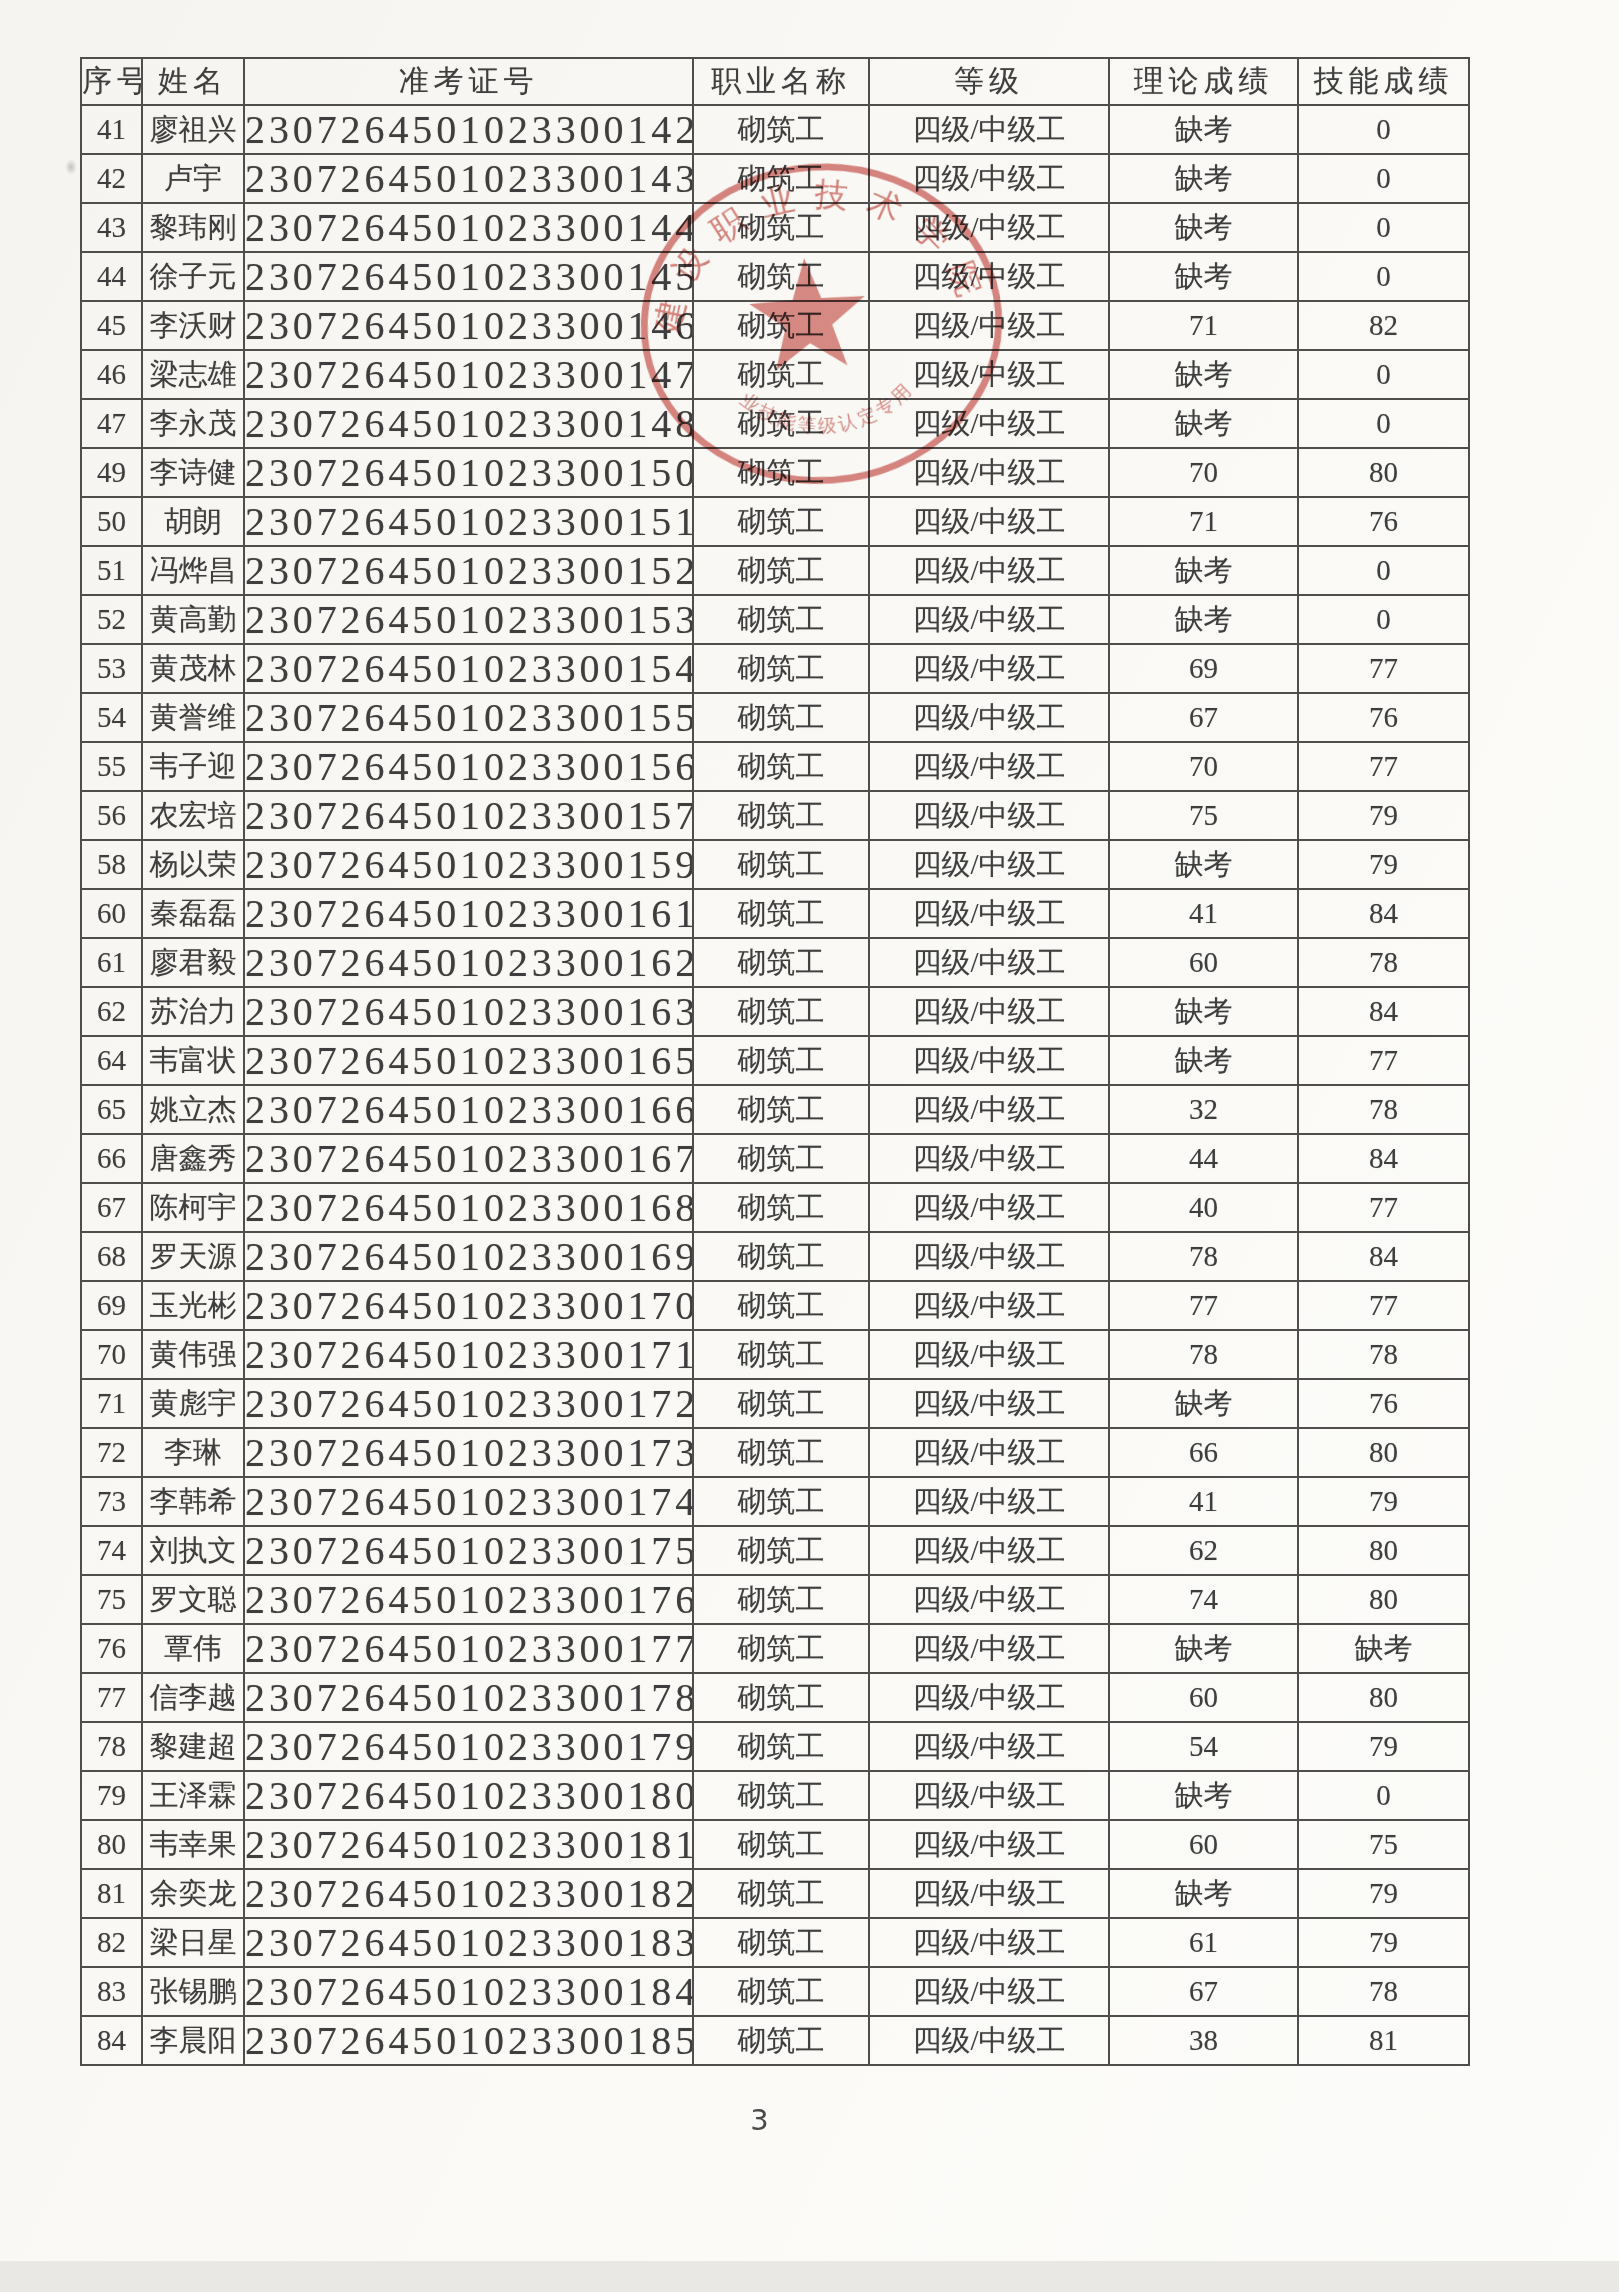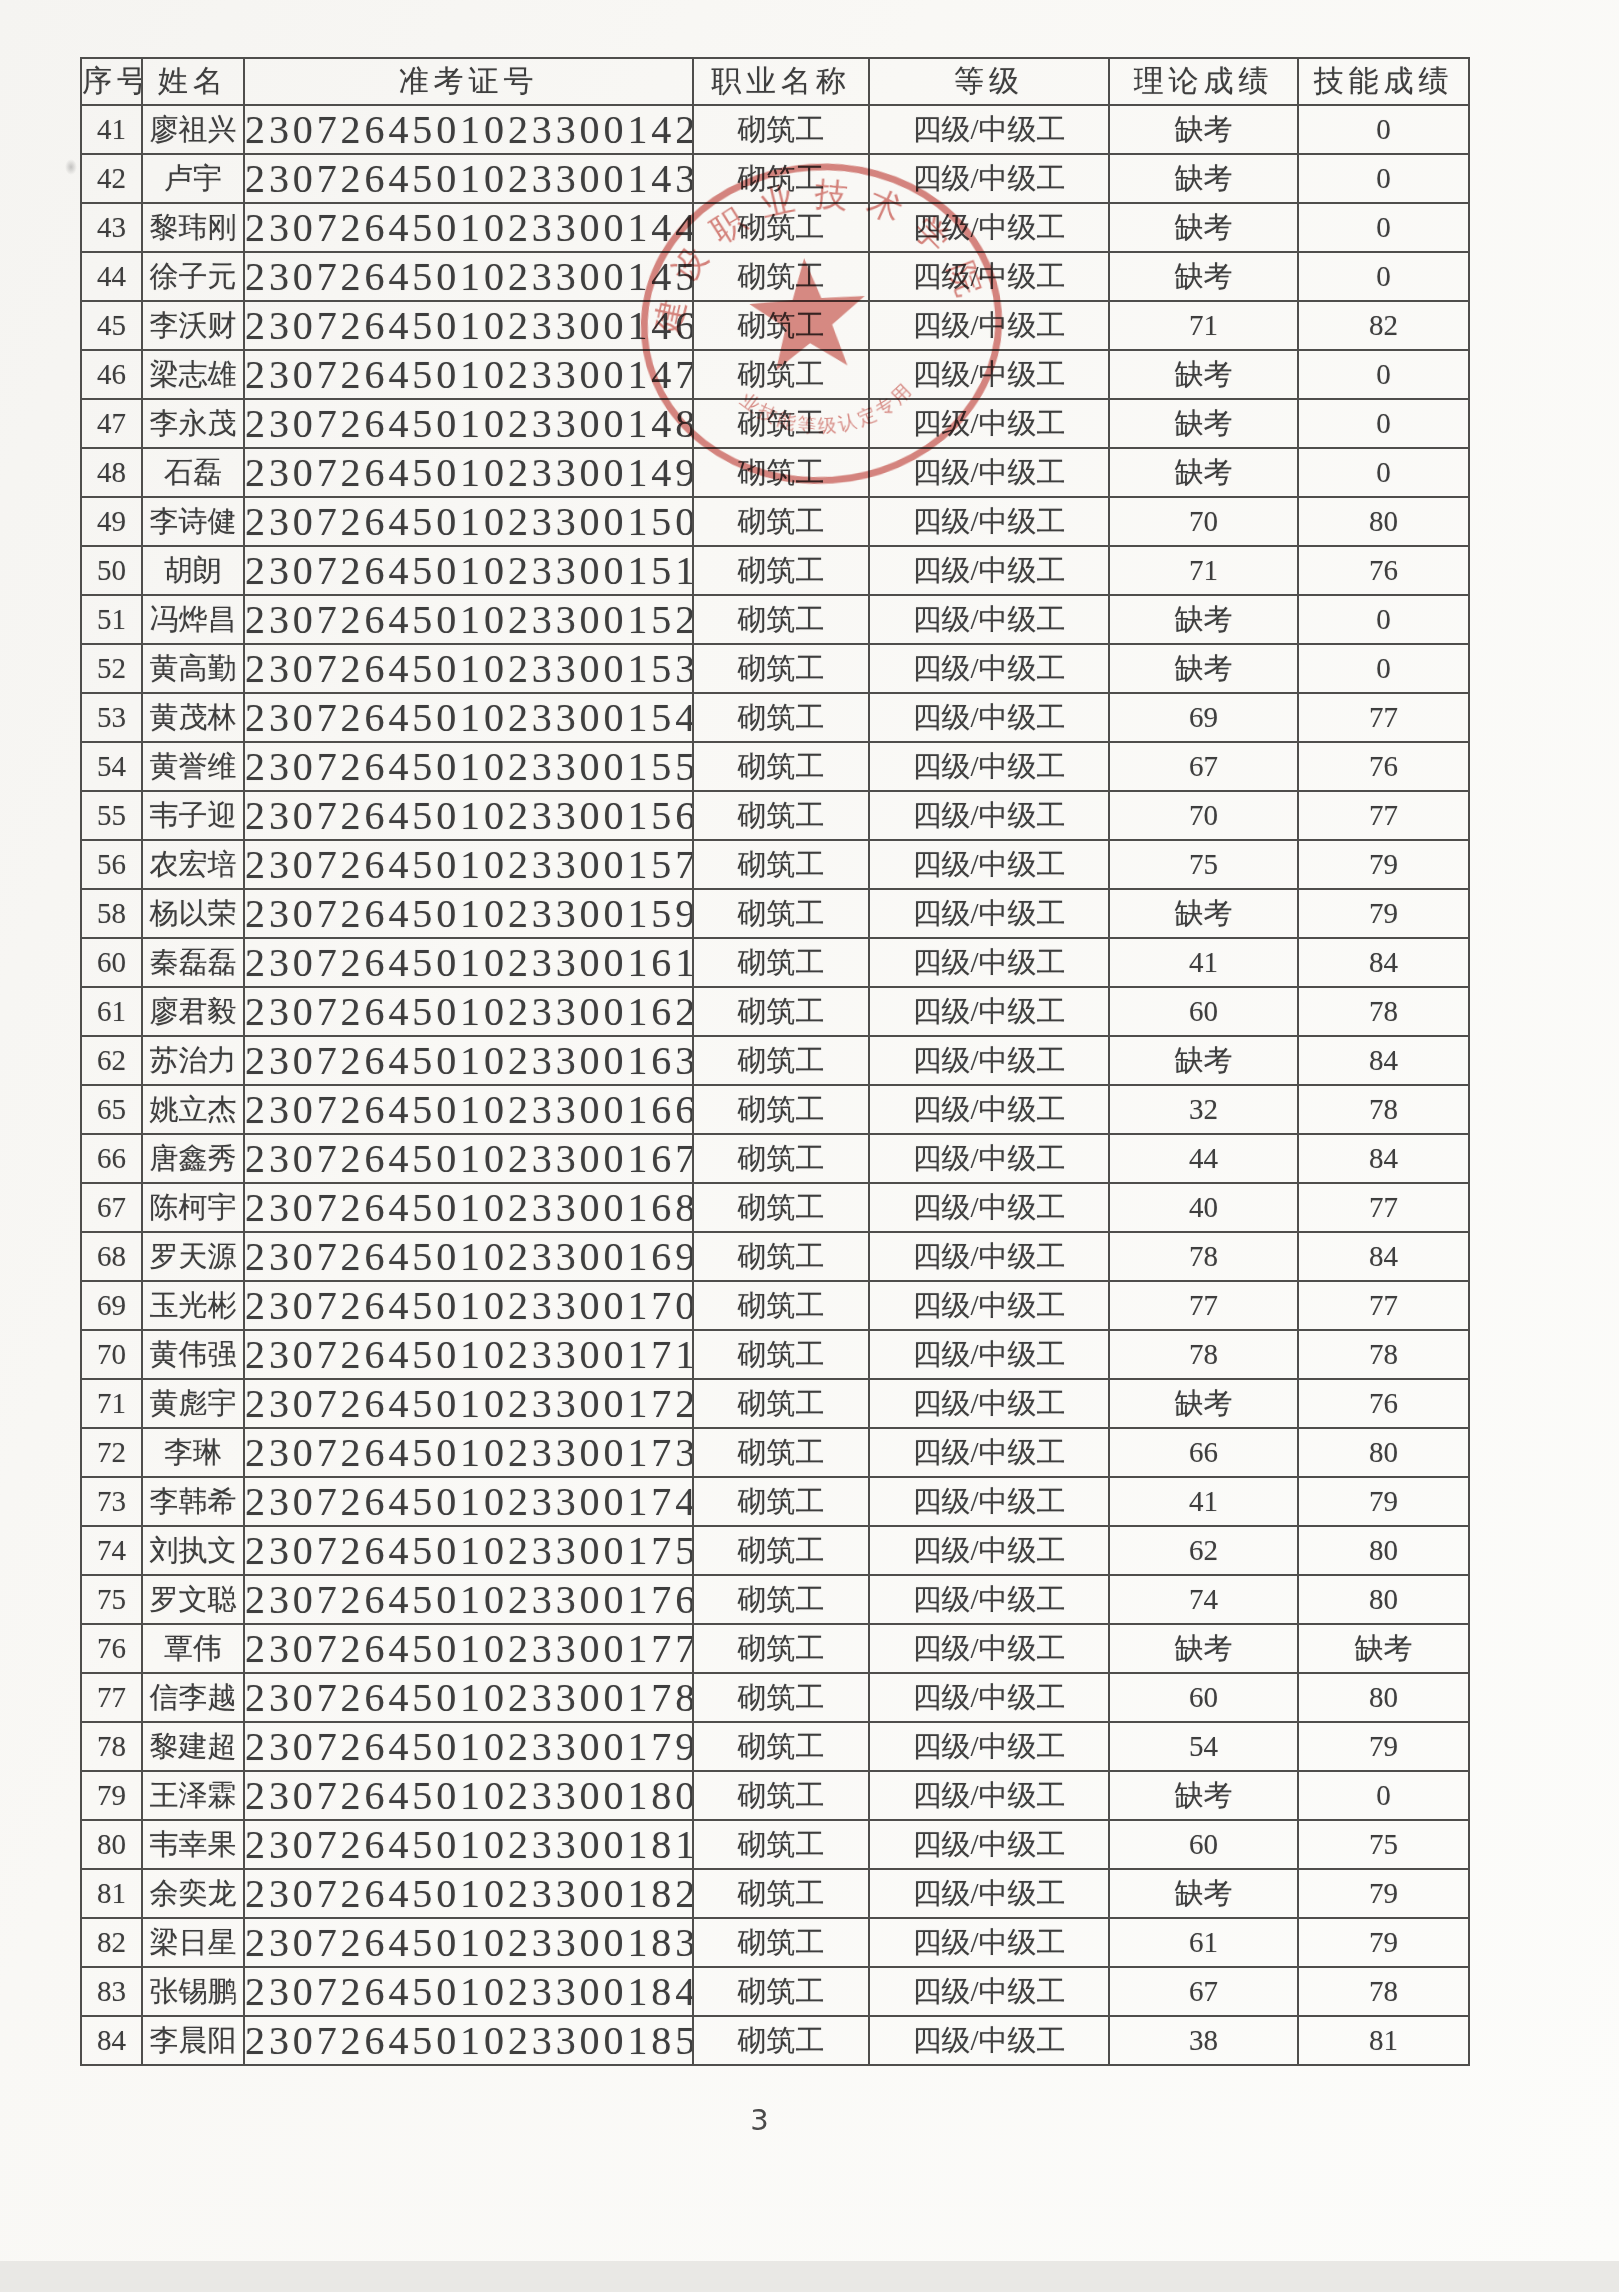--- a/index.html
+++ b/index.html
@@ -132,29 +132,20 @@
         <tr>
           <td>47</td>
           <td>李永茂</td>
           <td class="ticket">2307264501023300148</td>
           <td>砌筑工</td>
           <td>四级/中级工</td>
           <td>缺考</td>
           <td>0</td>
         </tr>
         <tr>
-          <td>48</td>
-          <td>石磊</td>
-          <td class="ticket">2307264501023300149</td>
-          <td>砌筑工</td>
-          <td>四级/中级工</td>
-          <td>缺考</td>
-          <td>0</td>
-        </tr>
-        <tr>
           <td>49</td>
           <td>李诗健</td>
           <td class="ticket">2307264501023300150</td>
           <td>砌筑工</td>
           <td>四级/中级工</td>
           <td>70</td>
           <td>80</td>
         </tr>
         <tr>
           <td>50</td>
@@ -247,20 +238,29 @@
           <td>78</td>
         </tr>
         <tr>
           <td>62</td>
           <td>苏治力</td>
           <td class="ticket">2307264501023300163</td>
           <td>砌筑工</td>
           <td>四级/中级工</td>
           <td>缺考</td>
           <td>84</td>
+        </tr>
+        <tr>
+          <td>64</td>
+          <td>韦富状</td>
+          <td class="ticket">2307264501023300165</td>
+          <td>砌筑工</td>
+          <td>四级/中级工</td>
+          <td>缺考</td>
+          <td>77</td>
         </tr>
         <tr>
           <td>65</td>
           <td>姚立杰</td>
           <td class="ticket">2307264501023300166</td>
           <td>砌筑工</td>
           <td>四级/中级工</td>
           <td>32</td>
           <td>78</td>
         </tr>

